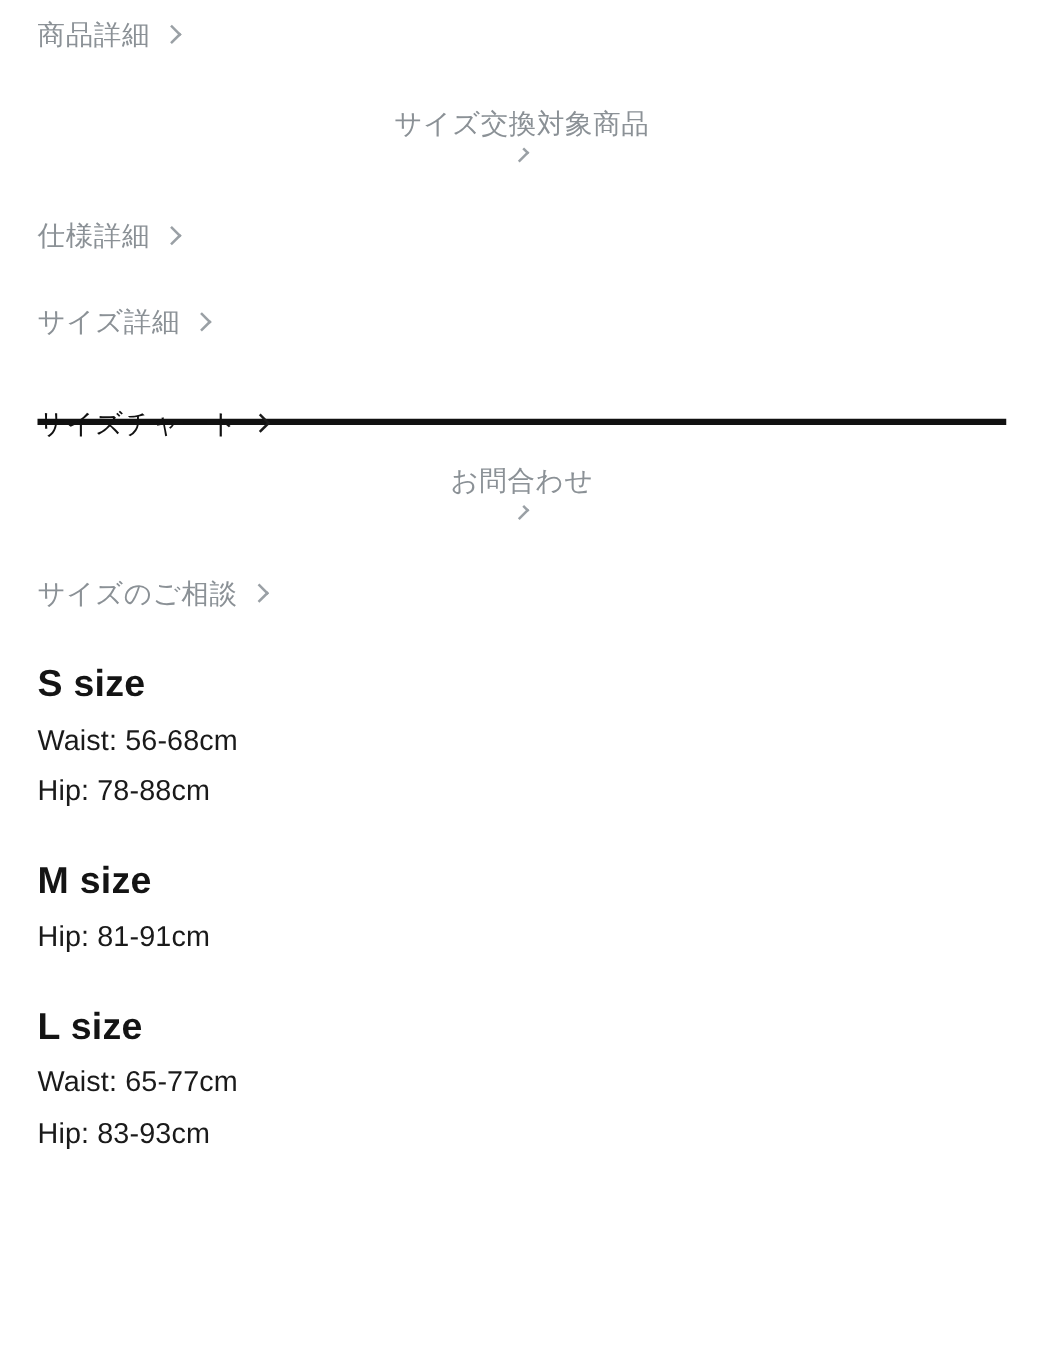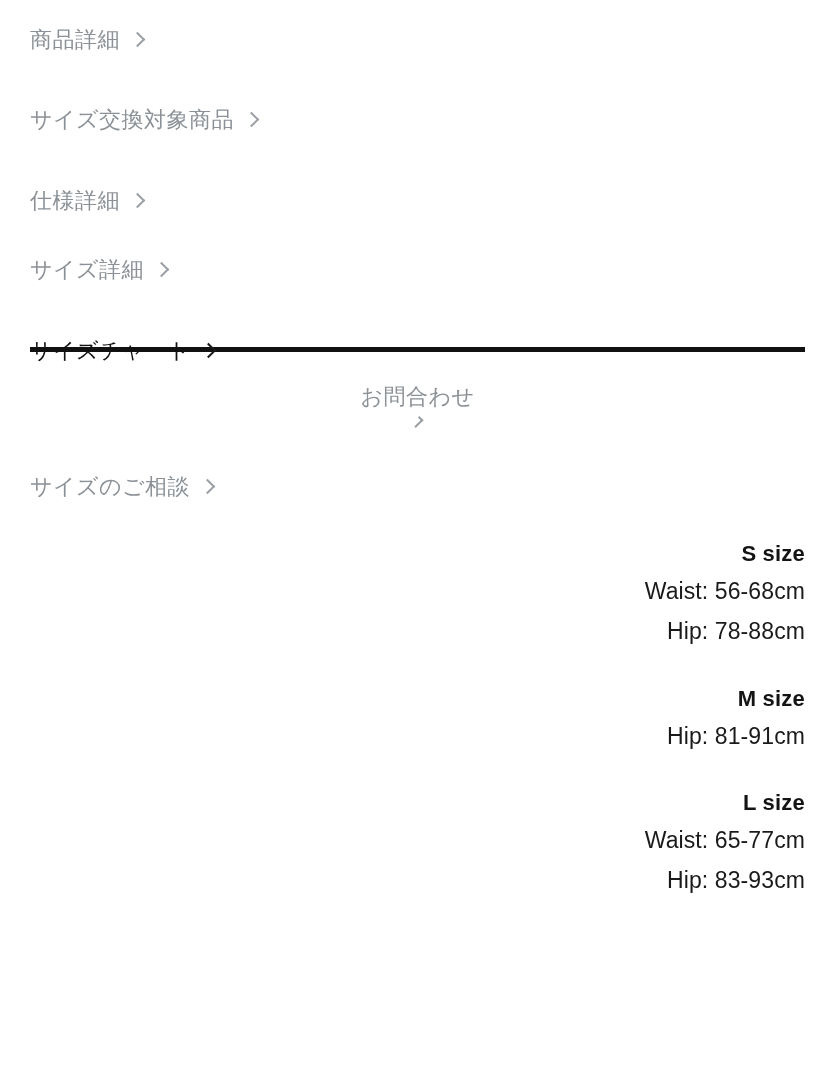--- a/index.html
+++ b/index.html
@@ -13,23 +13,22 @@
     font-family: "Liberation Sans", sans-serif;
     color: #111111;
     overflow: hidden;
   }
 
   .page {
     width: 835px;
     height: 1080px;
     position: relative;
     box-sizing: border-box;
-    padding: 16px 30px;
+    padding: 4px 30px;
     background: #ffffff;
-    text-align: right;
   }
 
   
   .accordion {
     padding-top: 4px;
   }
   .acc-row {
     display: flex;
     align-items: center;
     gap: 12px;
@@ -68,33 +67,33 @@
   .active-underline {
     height: 5px;
     background: #111111;
     width: 775px;
     margin-top: -24px;
     margin-bottom: 34px;
   }
 
   
   .row-1 { margin-bottom: 41px; }
-  .row-2 { margin-bottom: 41px; }
+  .row-2 { margin-bottom: 41px; flex-direction: column; }
   .row-3 { margin-bottom: 29px; }
   .row-4 { margin-bottom: 41px; }
   .row-5 { margin-bottom: 0; }
   .row-6 { margin-bottom: 41px; flex-direction: column; }
   .row-7 { margin-bottom: 30px; }
 
   
   .size-block {
     margin-bottom: 30px;
   }
   .size-title {
-    font-size: 22px;
+    font-size: 30px;
     font-weight: bold;
     color: #141414;
     line-height: 1.55;
     letter-spacing: 0.2px;
   }
   .size-line {
     font-size: 23px;
     color: #1a1a1a;
     line-height: 1.75;
     letter-spacing: 0.1px;

